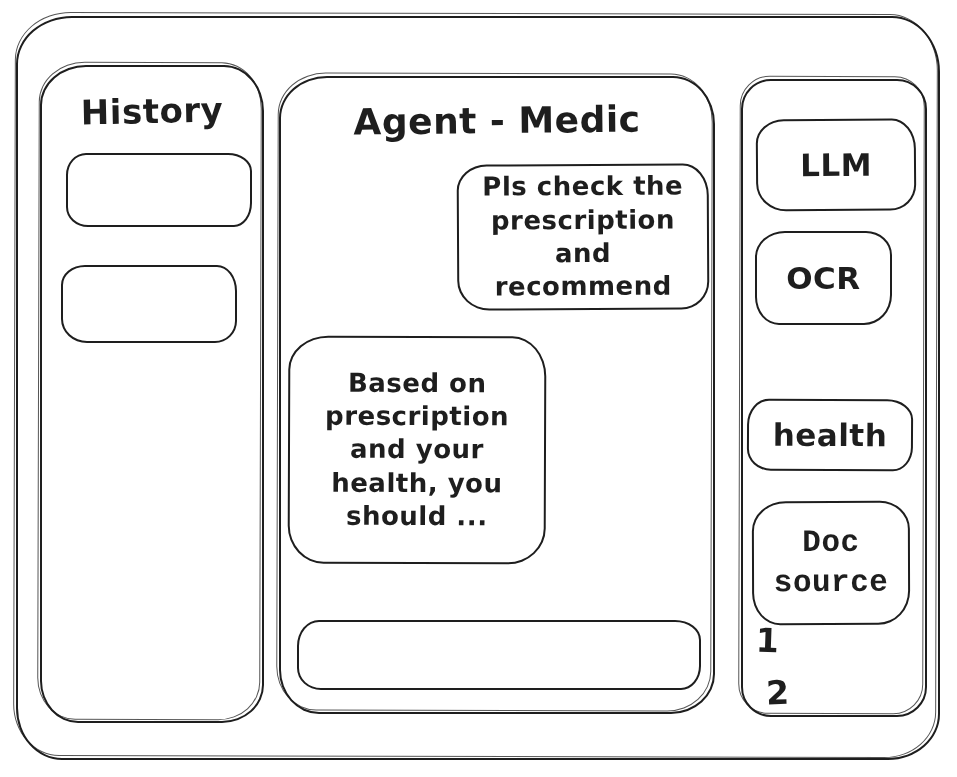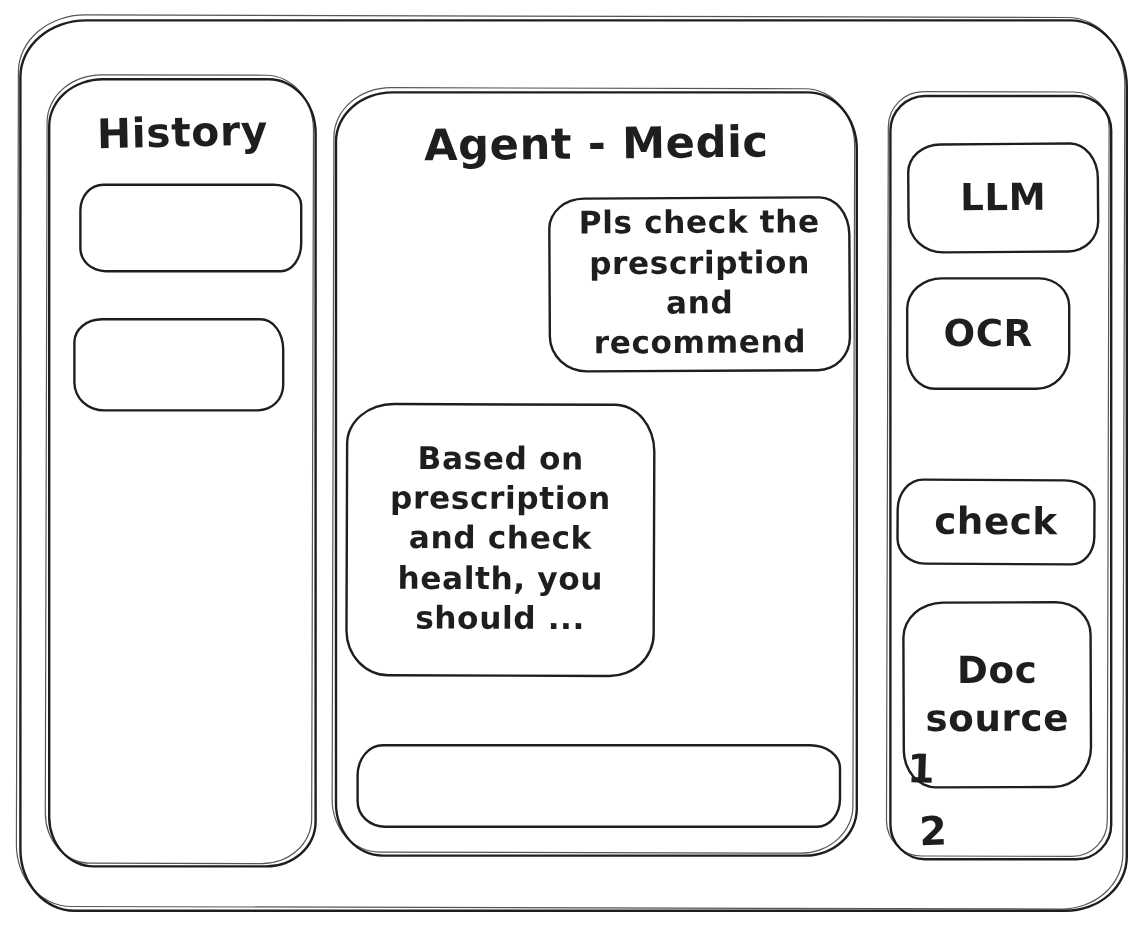--- a/index.html
+++ b/index.html
@@ -150,23 +150,24 @@
     border-radius: 30px 26px 28px 24px / 26px 24px 30px 28px;
   }
   .tool-btn-params {
     left: 4px; top: 318px;
     width: 166px; height: 72px;
     border-radius: 22px 26px 20px 24px / 26px 20px 24px 22px;
     transform: rotate(0.3deg);
   }
   .tool-btn-docsource {
     left: 9px; top: 420px;
-    width: 158px; height: 156px;
+    width: 158px; height: 124px;
     border-radius: 34px 30px 32px 28px / 30px 28px 34px 32px;
     transform: rotate(-0.2deg);
+    font-family: Liberation Mono, monospace;
   }
   .doc-item {
     position: absolute;
     font-size: 33px;
     font-weight: 600;
     cursor: pointer;
   }
   .doc-item-1 { left: 13px; top: 540px; transform: rotate(2deg); }
   .doc-item-2 { left: 23px; top: 592px; transform: rotate(-2deg); }
 </style>
@@ -181,31 +182,31 @@
       <div class="hand-text history-title">History</div>
       <div class="sketch history-item-1"></div>
       <div class="sketch history-item-2"></div>
     </div>
 
     <div class="sketch double chat-panel" style="left:261px; top:58px;">
       <div class="hand-text chat-title">Agent - Medic</div>
 
       <div class="sketch bubble hand-text user-bubble">Pls check the prescription and recommend</div>
 
-      <div class="sketch bubble hand-text assistant-bubble">Based on prescription and check health, you should ...</div>
+      <div class="sketch bubble hand-text assistant-bubble">Based on prescription and your health, you should ...</div>
 
       <input class="sketch chat-input" type="text" placeholder="" style="">
     </div>
 
     <div class="sketch double tools-panel" style="left:723px; top:61px;border-radius:30px;">
       <div class="sketch tool-btn tool-btn-llm">LLM</div>
 
       <div class="sketch tool-btn tool-btn-ocr">OCR</div>
 
-      <div class="sketch tool-btn tool-btn-params">check</div>
+      <div class="sketch tool-btn tool-btn-params">health</div>
 
       <div class="sketch tool-btn tool-btn-docsource">Doc source</div>
 
       <div class="hand-text doc-item doc-item-1">1</div>
 
       <div class="hand-text doc-item doc-item-2">2</div>
     </div>
 
   </div>
 </div>

